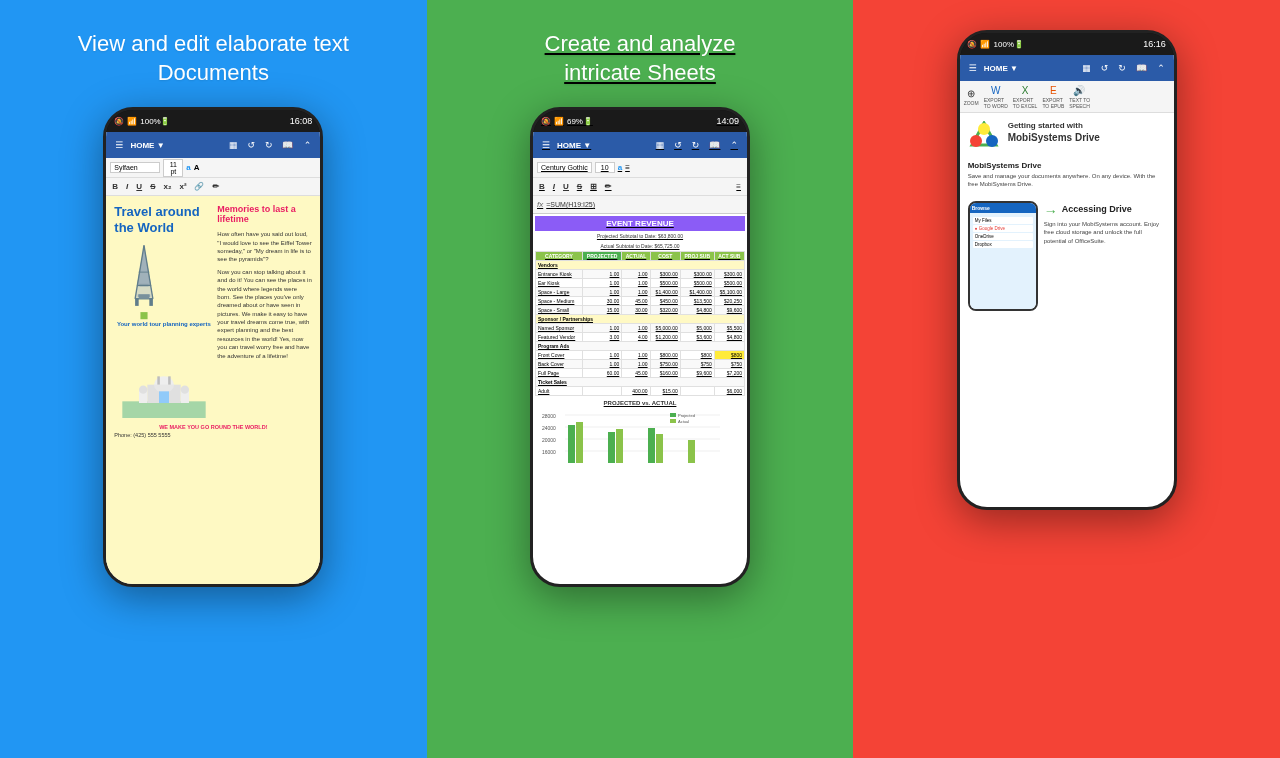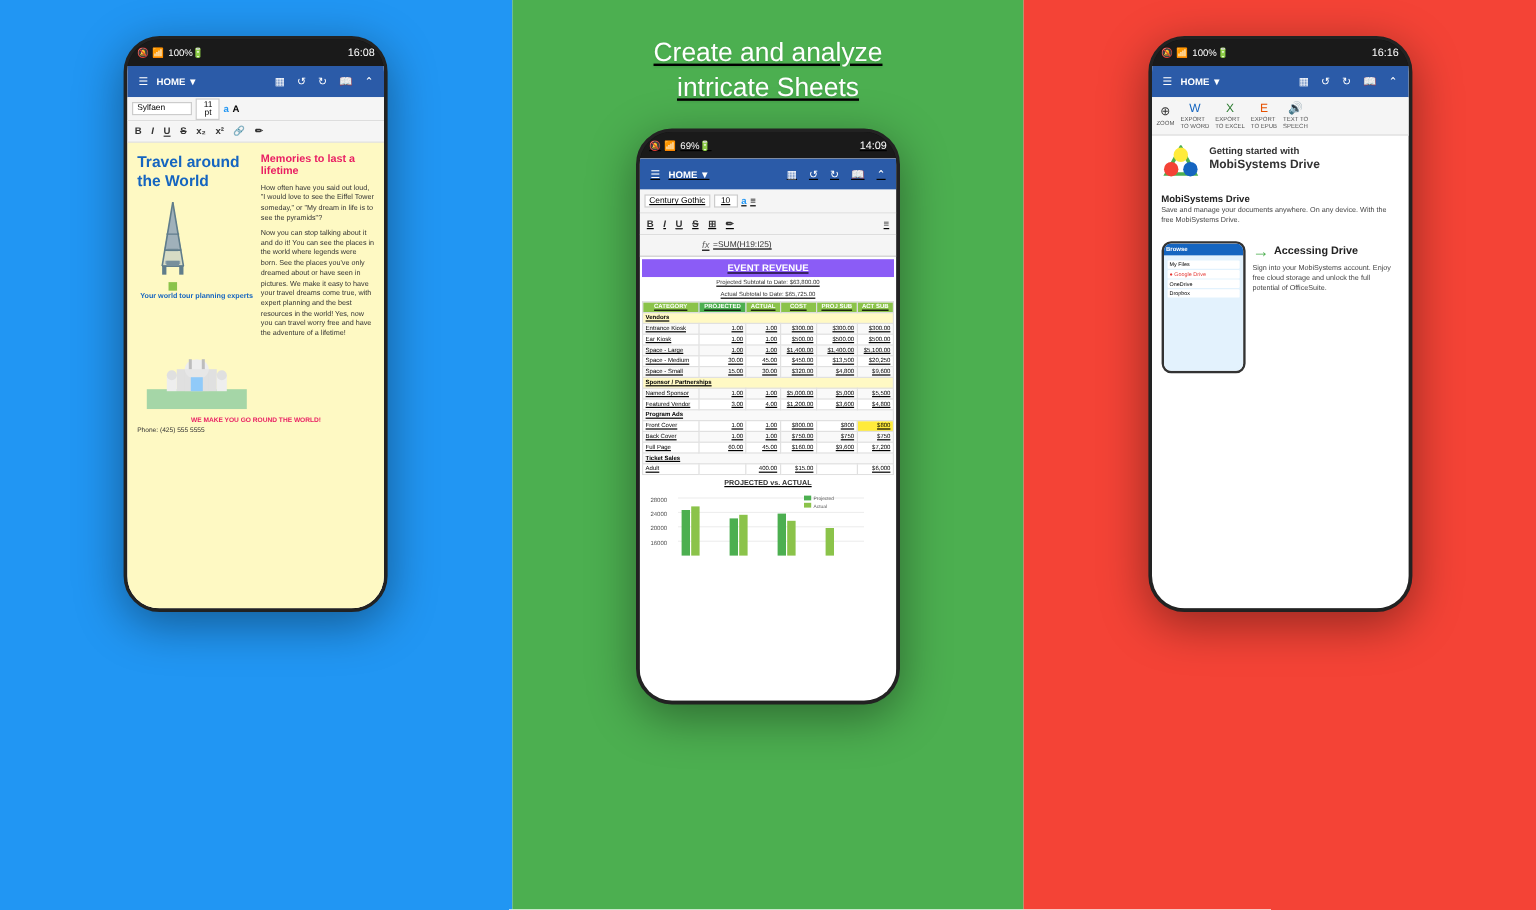--- a/index.html
+++ b/index.html
@@ -182,21 +182,20 @@
       align-items: center;
       gap: 3px;
       height: 18px;
       font-size: 7px;
     }
 
     .formula-fx {
       color: #666;
       font-style: italic;
       font-size: 8px;
-      margin-left: 48px;
     }
 
     .formula-text {
       font-size: 7px;
       color: #333;
     }
 
     .ss-header {
       background: #8b5cf6;
       color: white;
@@ -381,20 +380,22 @@
     }
 
     .ss-projected { background: #4CAF50 !important; color: white; }
     .ss-actual { background: #8BC34A !important; color: white; }
     .ss-number { text-align: right; }
   </style>
 </head>
 <body>
 
 <div class="panel panel-blue">
+  <div class="panel-title">View and edit elaborate
+text Documents</div>
 
   <div class="phone">
 
     <div class="phone-top">
       <div class="phone-top-left">
         <span>🔕</span>
           <span>📶</span>
           <span>100%🔋</span>
       </div>
       <div>16:08</div>

